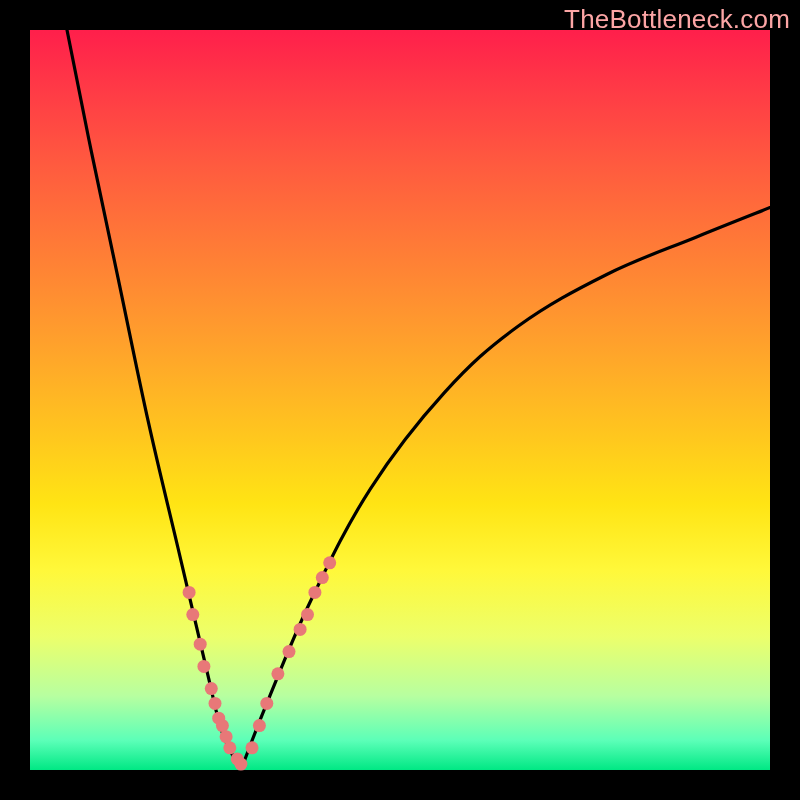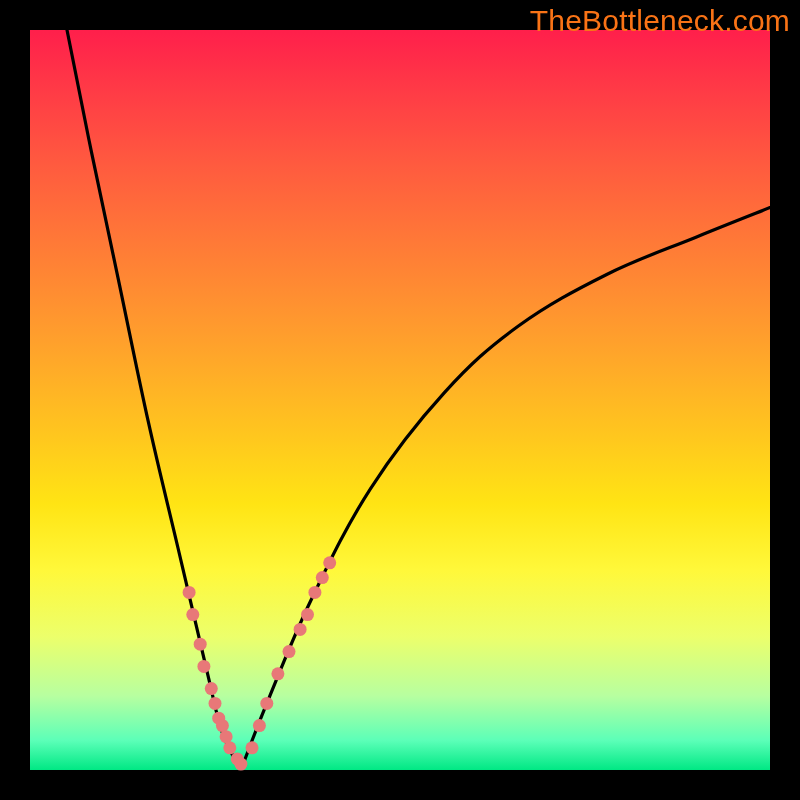--- a/index.html
+++ b/index.html
@@ -36,22 +36,22 @@
       #fff83a 73%,
       #ecff6b 82%,
       #b7ffa0 90%,
       #5cffb8 96%,
       #00e884 100%);
   }
   .watermark {
     position: absolute;
     top: 4px;
     right: 10px;
-    color: #f97316;
-    font-size: 30px;
+    color: #fca5a5;
+    font-size: 26px;
     font-weight: 500;
     letter-spacing: 0.2px;
     text-align: right;
     user-select: none;
   }
   svg.overlay {
     position: absolute;
     top: 30px;
     left: 30px;
     width: 740px;

